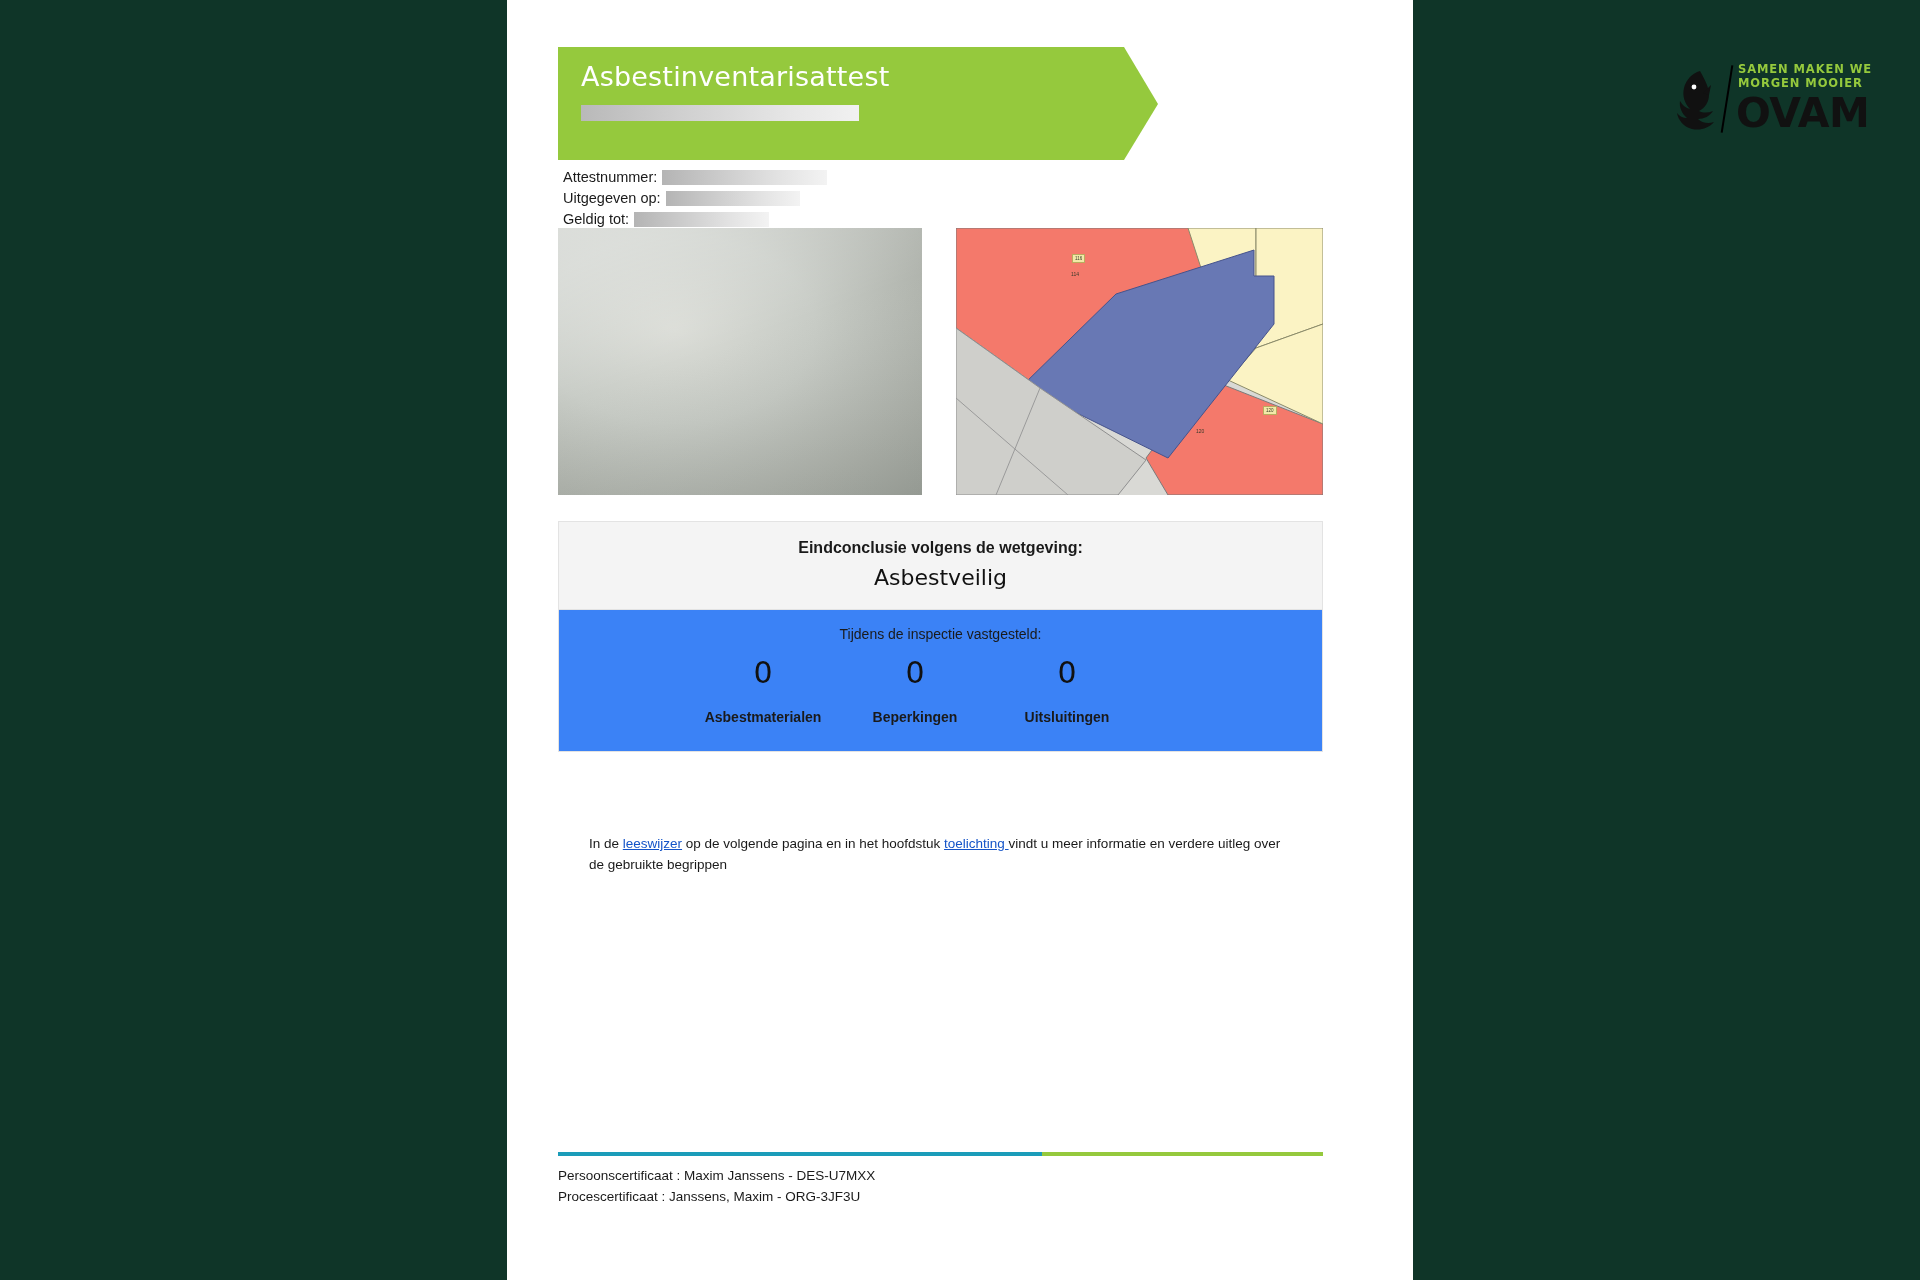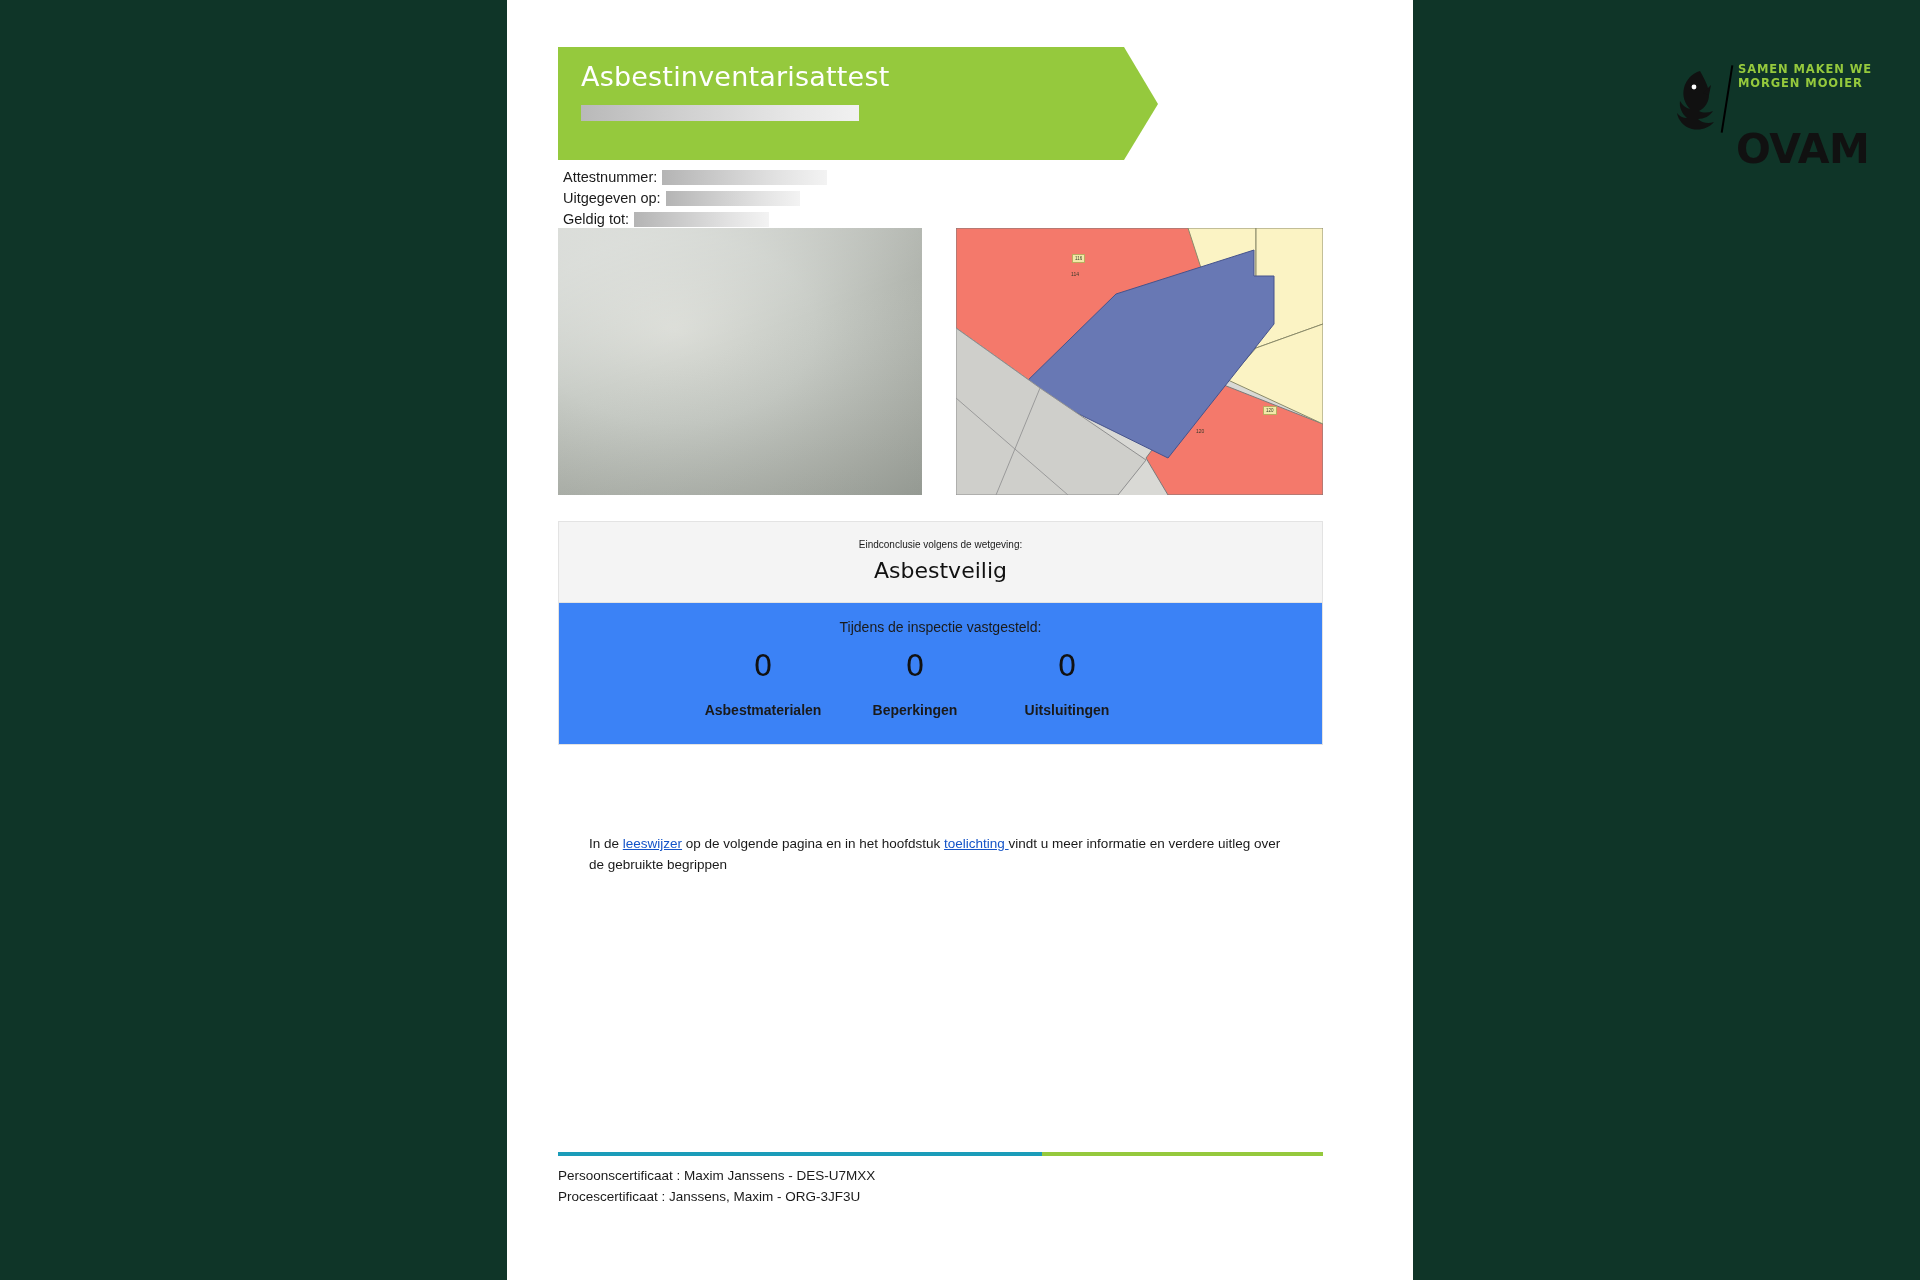--- a/index.html
+++ b/index.html
@@ -102,21 +102,20 @@
   }
   .logo-word {
     position: absolute;
     left: 66px;
     top: 26px;
     font-size: 41px;
     font-weight: bold;
     letter-spacing: -0.5px;
     color: #111;
     font-family: "DejaVu Sans", sans-serif;
-    margin-top: 36px;
   }
 
   
   .meta {
     position: absolute;
     left: 56px;
     top: 168px;
     width: 420px;
     font-size: 14.5px;
     color: #1a1a1a;
@@ -192,22 +191,23 @@
     border: 1px solid #e3e3e3;
     box-sizing: border-box;
   }
   .panel-top {
     background: #f4f4f4;
     padding: 17px 0 19px;
     text-align: center;
     border-bottom: 1px solid #e3e3e3;
   }
   .panel-top-label {
-    font-size: 10px;
-    color: #1a1a1a;
+    font-size: 16px;
+    color: #1a1a1a;
+    font-weight: bold;
   }
   .panel-top-value {
     margin-top: 8px;
     font-size: 22px;
     color: #111;
     font-family: "DejaVu Sans", sans-serif;
   }
   .panel-bottom {
     background: #3b82f6;
     padding: 16px 0 26px;

